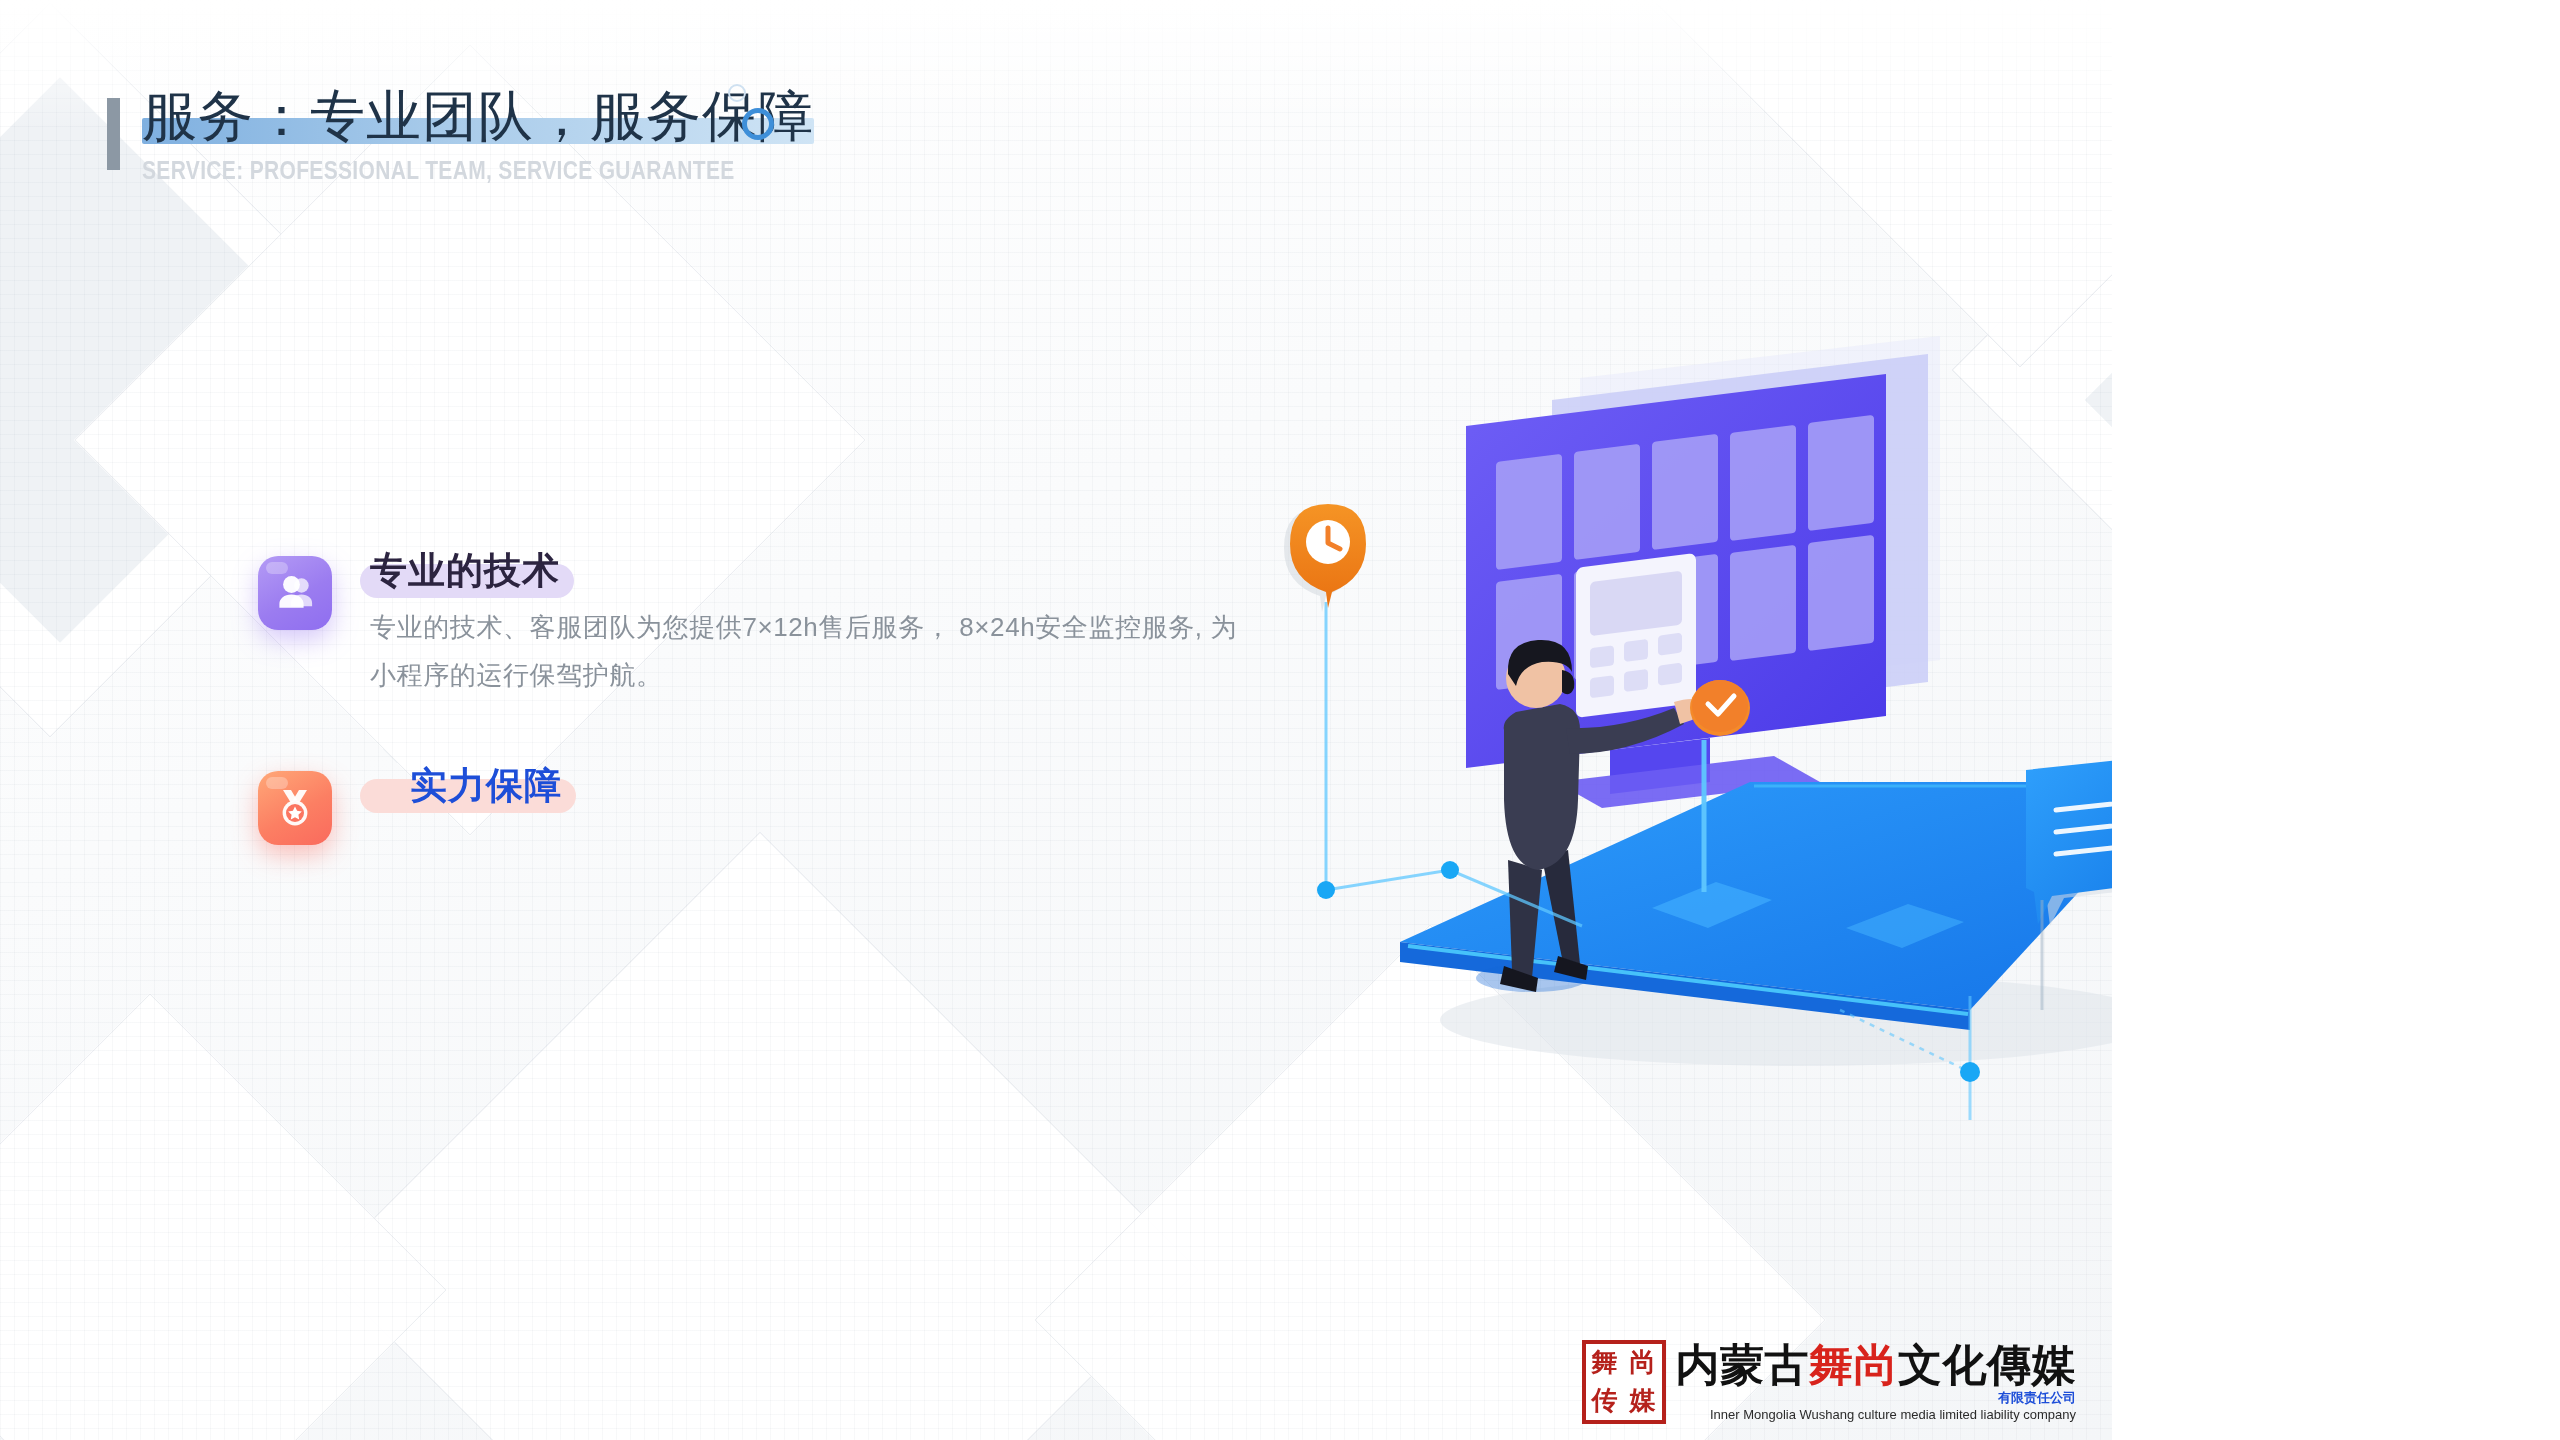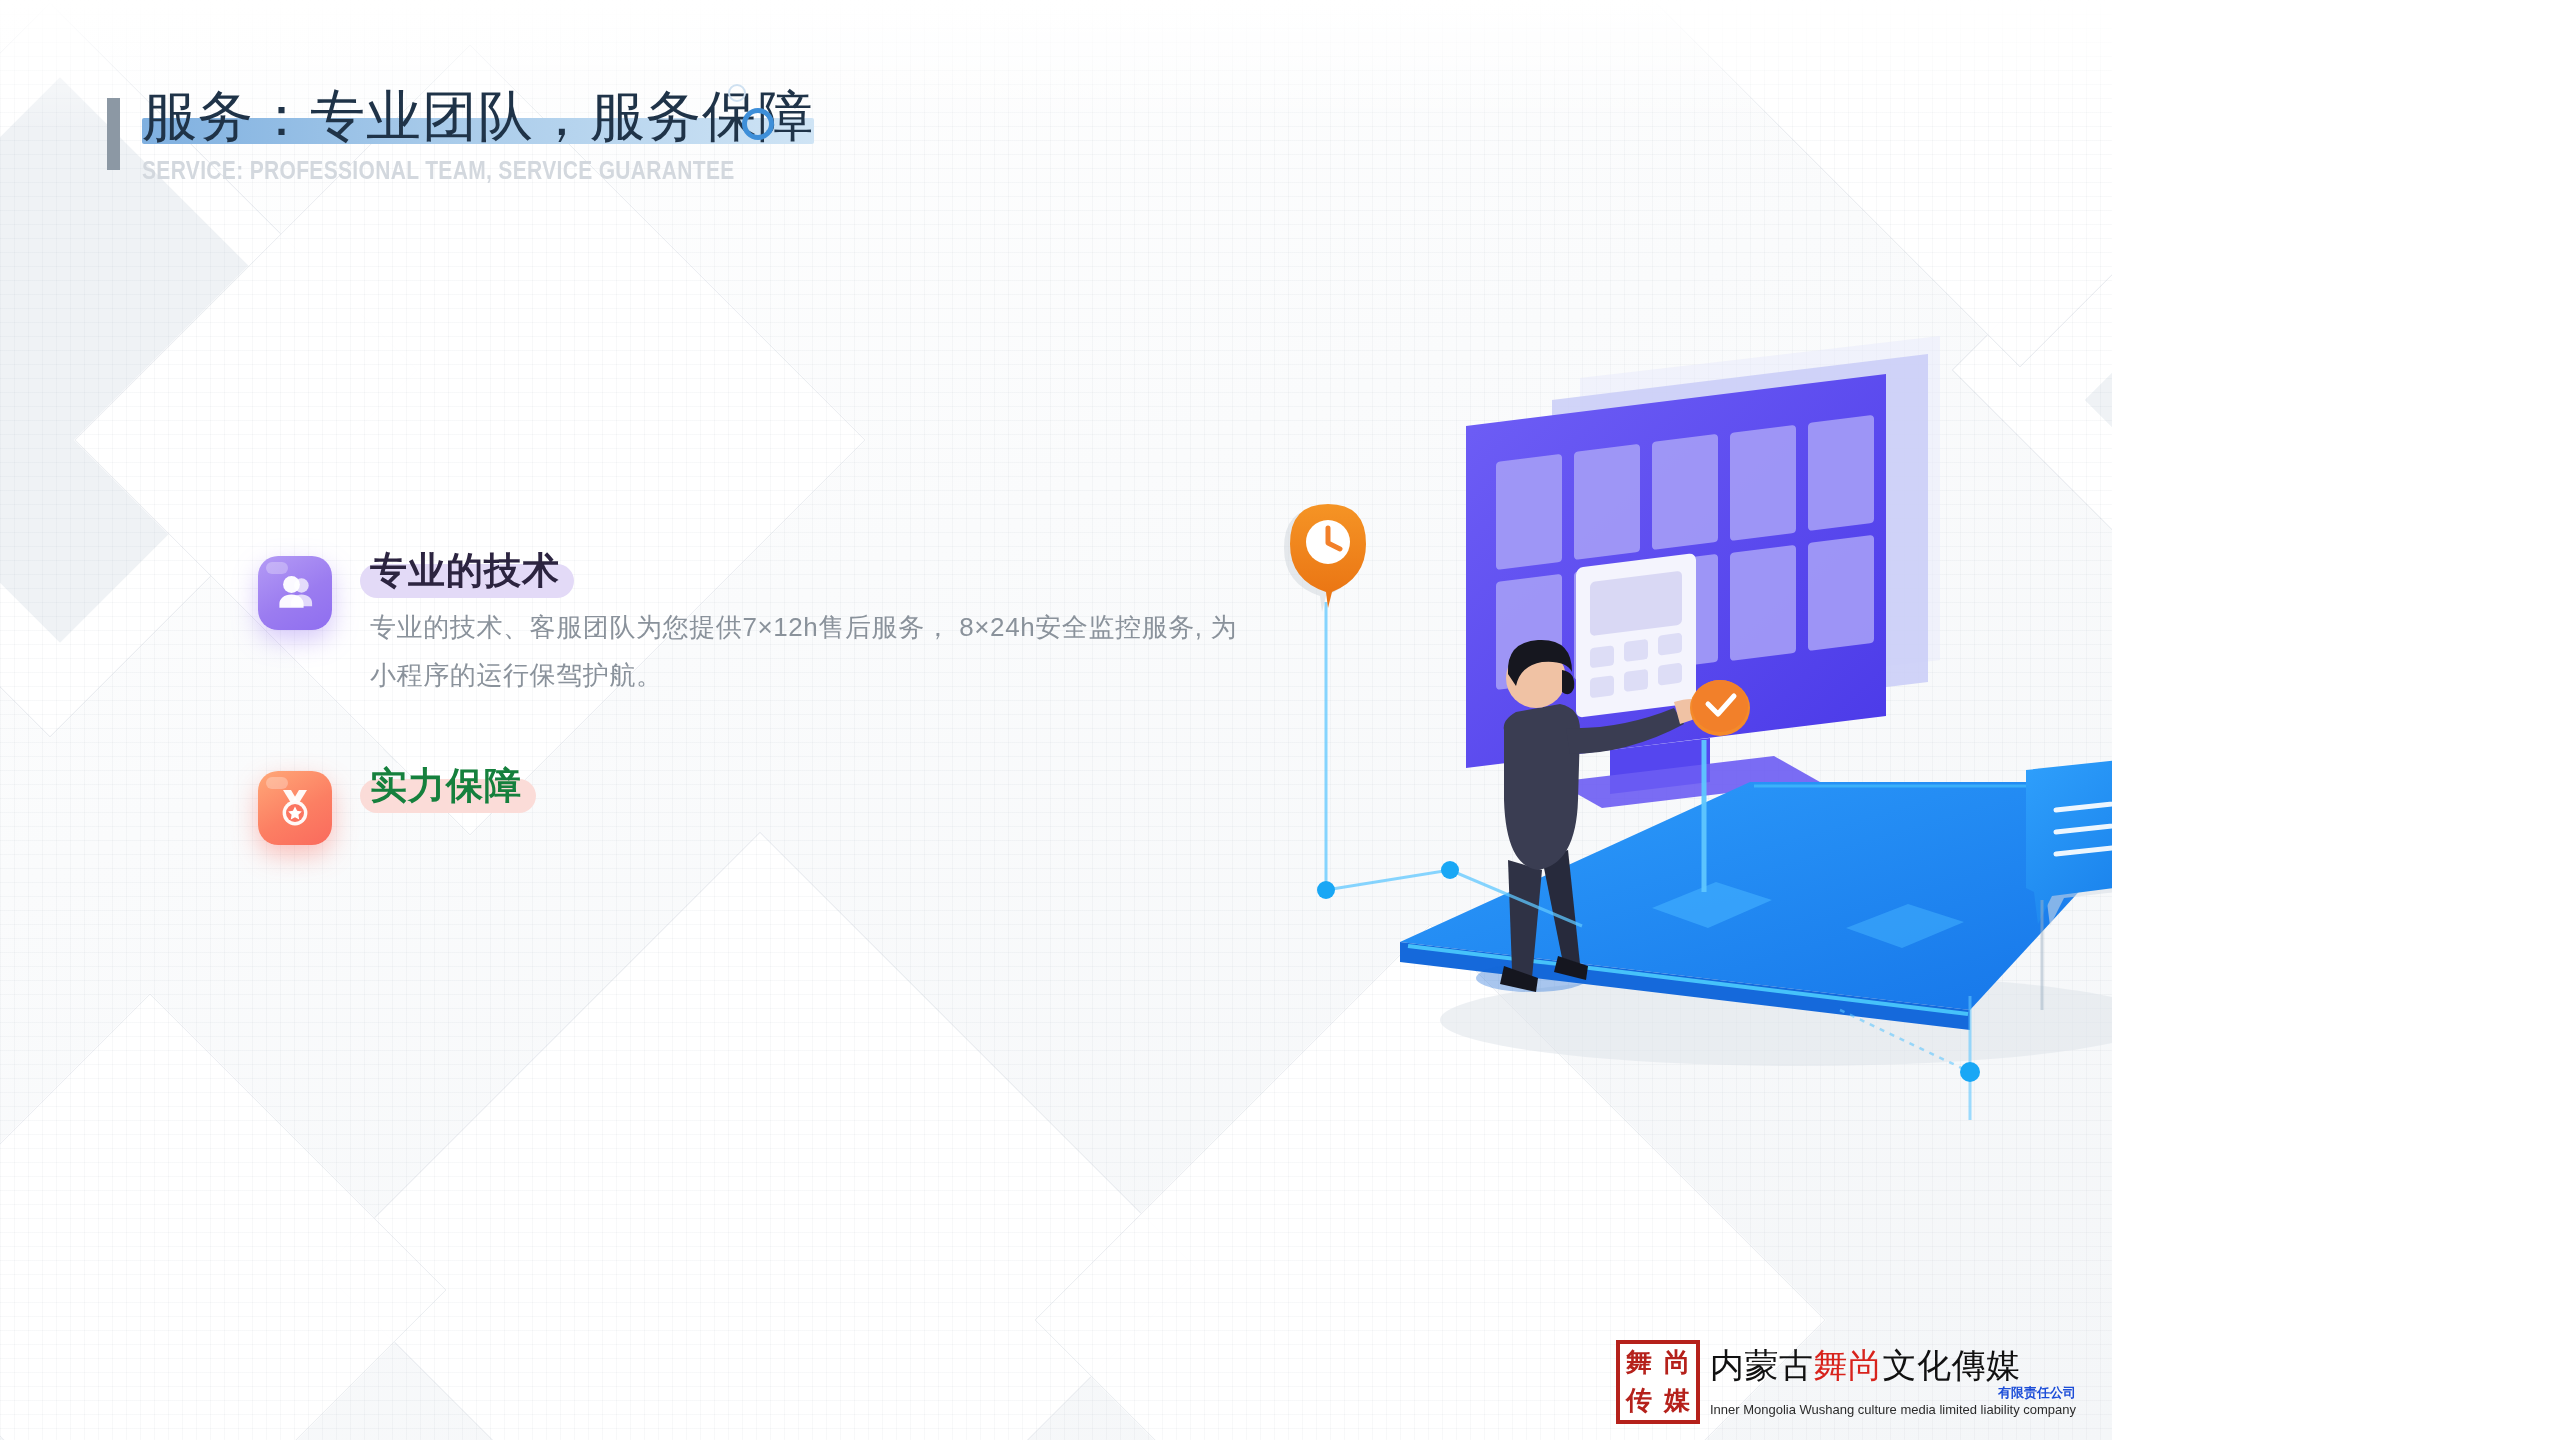--- a/index.html
+++ b/index.html
@@ -181,21 +181,21 @@
     width: calc(100% + 24px);
     border-radius: 18px;
     z-index: 0;
   }
   .feature-heading .label {
     position: relative;
     z-index: 1;
   }
   .feature-heading.purple .label { color: #2c2440; }
   .feature-heading.purple .pill  { background: #e3daf7; }
-  .feature-heading.red .label    { color: #15803d; }
+  .feature-heading.red .label    { color: #1d4ed8; margin-left: 40px; }
   .feature-heading.red .pill     { background: #fbdcd8; }
 
   .feature-desc {
     font-size: 26px;
     line-height: 1.82;
     color: #8a929b;
     letter-spacing: 0.6px;
     max-width: 880px;
   }
 
@@ -233,22 +233,22 @@
     align-items: center;
     justify-content: center;
     font-size: 26px;
     font-weight: 700;
     color: #b5211b;
     font-family: "Liberation Serif", "DejaVu Serif", serif;
     line-height: 1;
   }
   .logo-text { line-height: 1; }
   .logo-main {
-    font-size: 34px;
-    font-weight: 400;
+    font-size: 44px;
+    font-weight: 700;
     letter-spacing: 0.5px;
     white-space: nowrap;
   }
   .logo-main .k-black { color: #111111; }
   .logo-main .k-red   { color: #d8231c; }
   .logo-sub {
     font-size: 13px;
     font-weight: 700;
     color: #1d4ed8;
     text-align: right;

